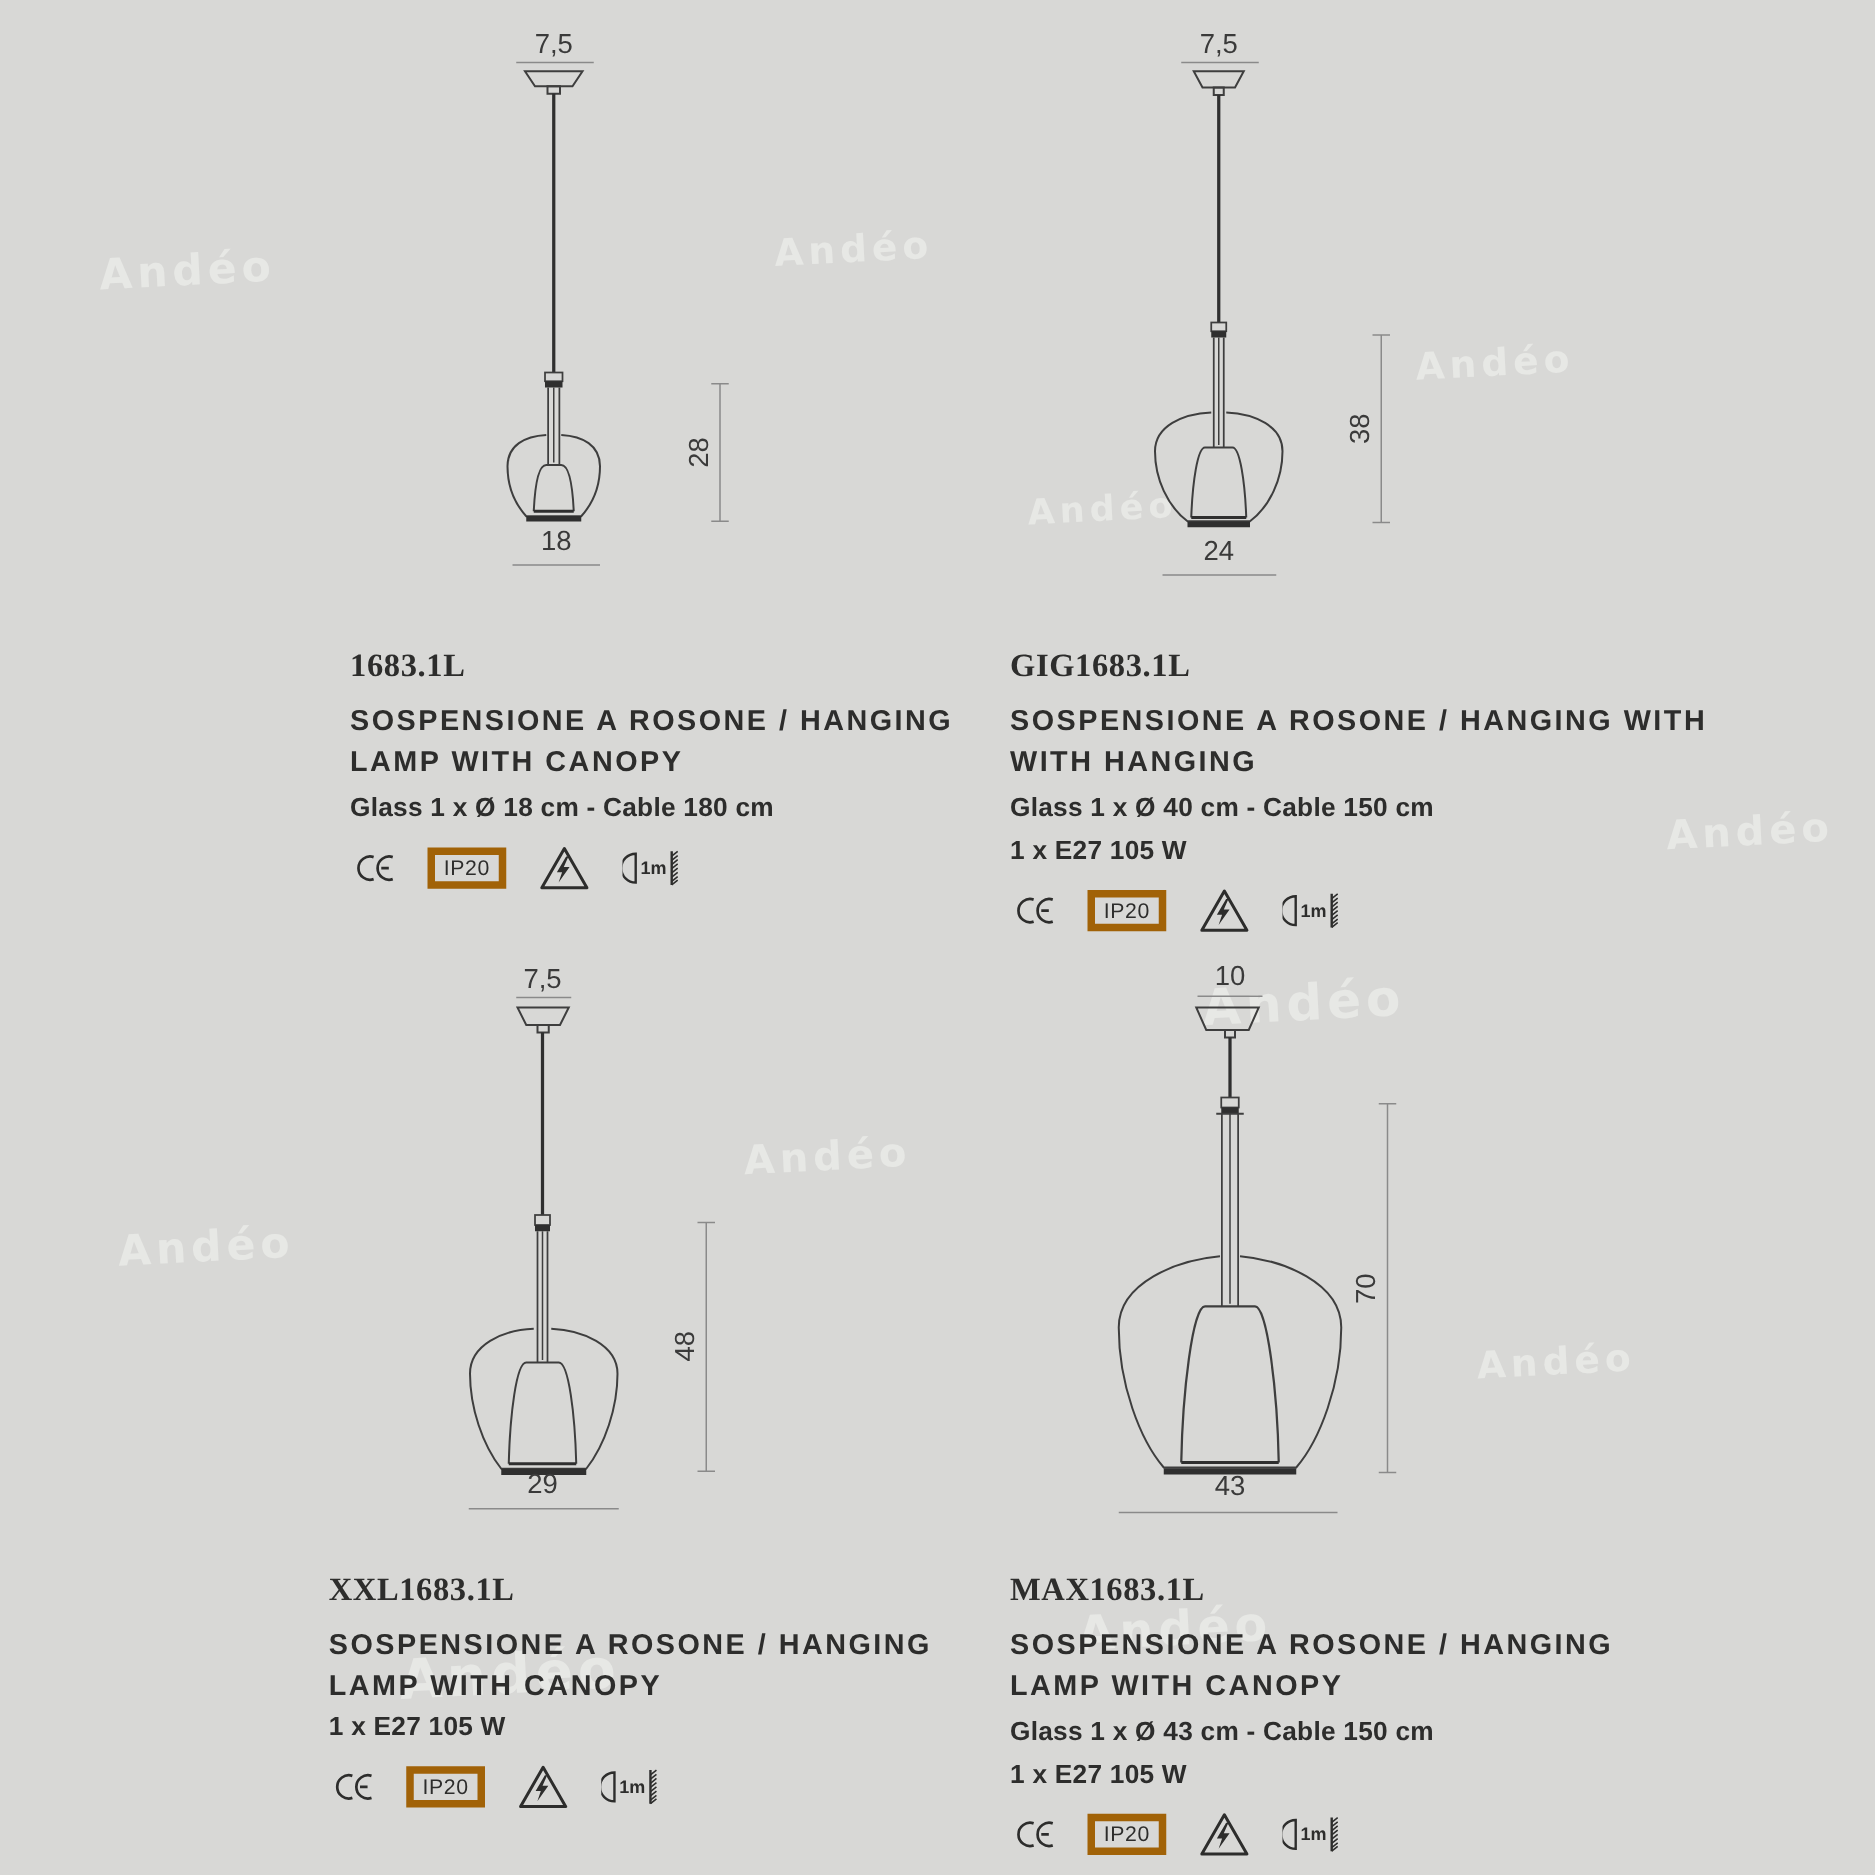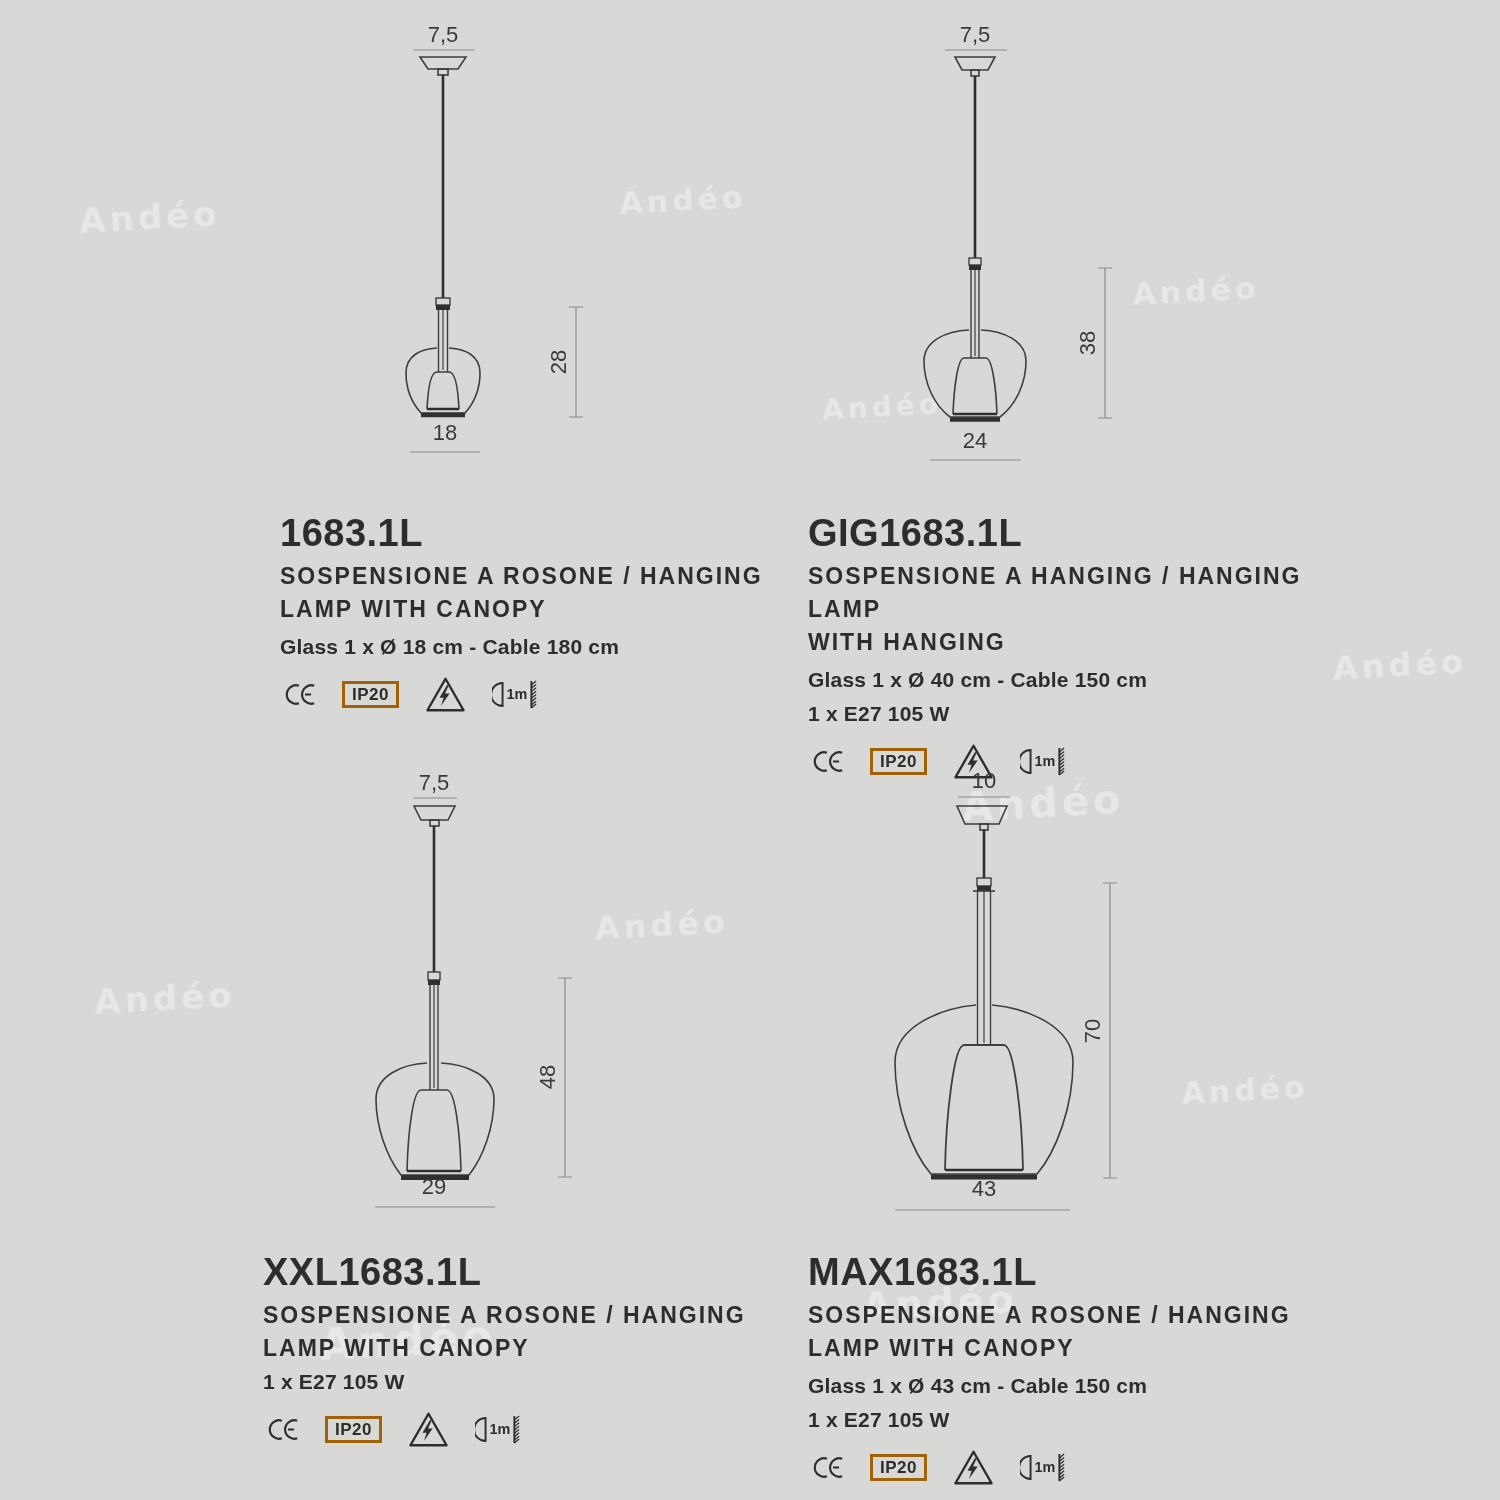--- a/index.html
+++ b/index.html
@@ -26,46 +26,47 @@
   }
   svg.drawing{position:absolute;overflow:visible;}
   svg.drawing text{
     font-family:"Liberation Sans", sans-serif;
     font-size:22px;
     fill:#3a3a3a;
   }
   .ptext{position:absolute;width:560px;}
   .code{
     margin:0 0 12px;
-    font-size:38px;
+    font-size:26px;
     font-weight:700;
     letter-spacing:.5px;
     line-height:30px;
+    font-family:Liberation Serif, serif;
   }
   .desc{
     margin:0;
     font-size:23px;
     letter-spacing:2px;
     line-height:33px;
     font-weight:700;
   }
   .specs{margin:4px 0 0;font-size:21px;font-weight:700;line-height:34px;letter-spacing:.2px;}
   .bulb{margin:0;font-size:21px;font-weight:700;line-height:34px;letter-spacing:.2px;}
   .cert-row{
     margin-top:10px;
     display:flex;
     align-items:center;
     gap:26px;
     height:40px;
   }
   .ip-badge{
     display:inline-block;
-    border:3px solid #a16207;
+    border:6px solid #a16207;
     font-size:17px;
-    font-weight:700;
+    font-weight:400;
     padding:2px 7px 1px;
     line-height:18px;
     letter-spacing:.5px;
   }
   .cert-row svg{display:block;}
 </style>
 </head>
 <body>
 
 <div class="page">
@@ -168,21 +169,21 @@
       </g>
       <g>
         <line x1="255" y1="258" x2="255" y2="408" stroke="#8a8a8a" stroke-width="1.2"></line>
         <path d="M248,258 h14 M248,408 h14" stroke="#8a8a8a" stroke-width="1.2"></path>
         <text transform="translate(245,333) rotate(-90)" text-anchor="middle">38</text>
       </g>
     </svg>
 
     <div class="ptext" style="left:808px;top:518px;">
       <h2 class="code">GIG1683.1L</h2>
-      <p class="desc">SOSPENSIONE A HANGING / HANGING LAMP</p>
+      <p class="desc">SOSPENSIONE A ROSONE / HANGING WITH</p>
       <p class="desc">WITH HANGING</p>
       <p class="specs">Glass 1 x Ø 40 cm - Cable 150 cm</p>
       <p class="bulb">1 x E27 105 W</p>
       <div class="cert-row">
         <svg width="36" height="25" viewBox="0 0 40 26">
           <path d="M 21,3.2 A 10.3,10.3 0 1 0 21,22.8" fill="none" stroke="#2d2d2c" stroke-width="2.4"></path>
           <path d="M 38,3.2 A 10.3,10.3 0 1 0 38,22.8 M 27.8,13 L 34.5,13" fill="none" stroke="#2d2d2c" stroke-width="2.4"></path>
         </svg>
         <span class="ip-badge">IP20</span>
         <svg width="41" height="37" viewBox="0 0 44 40">

